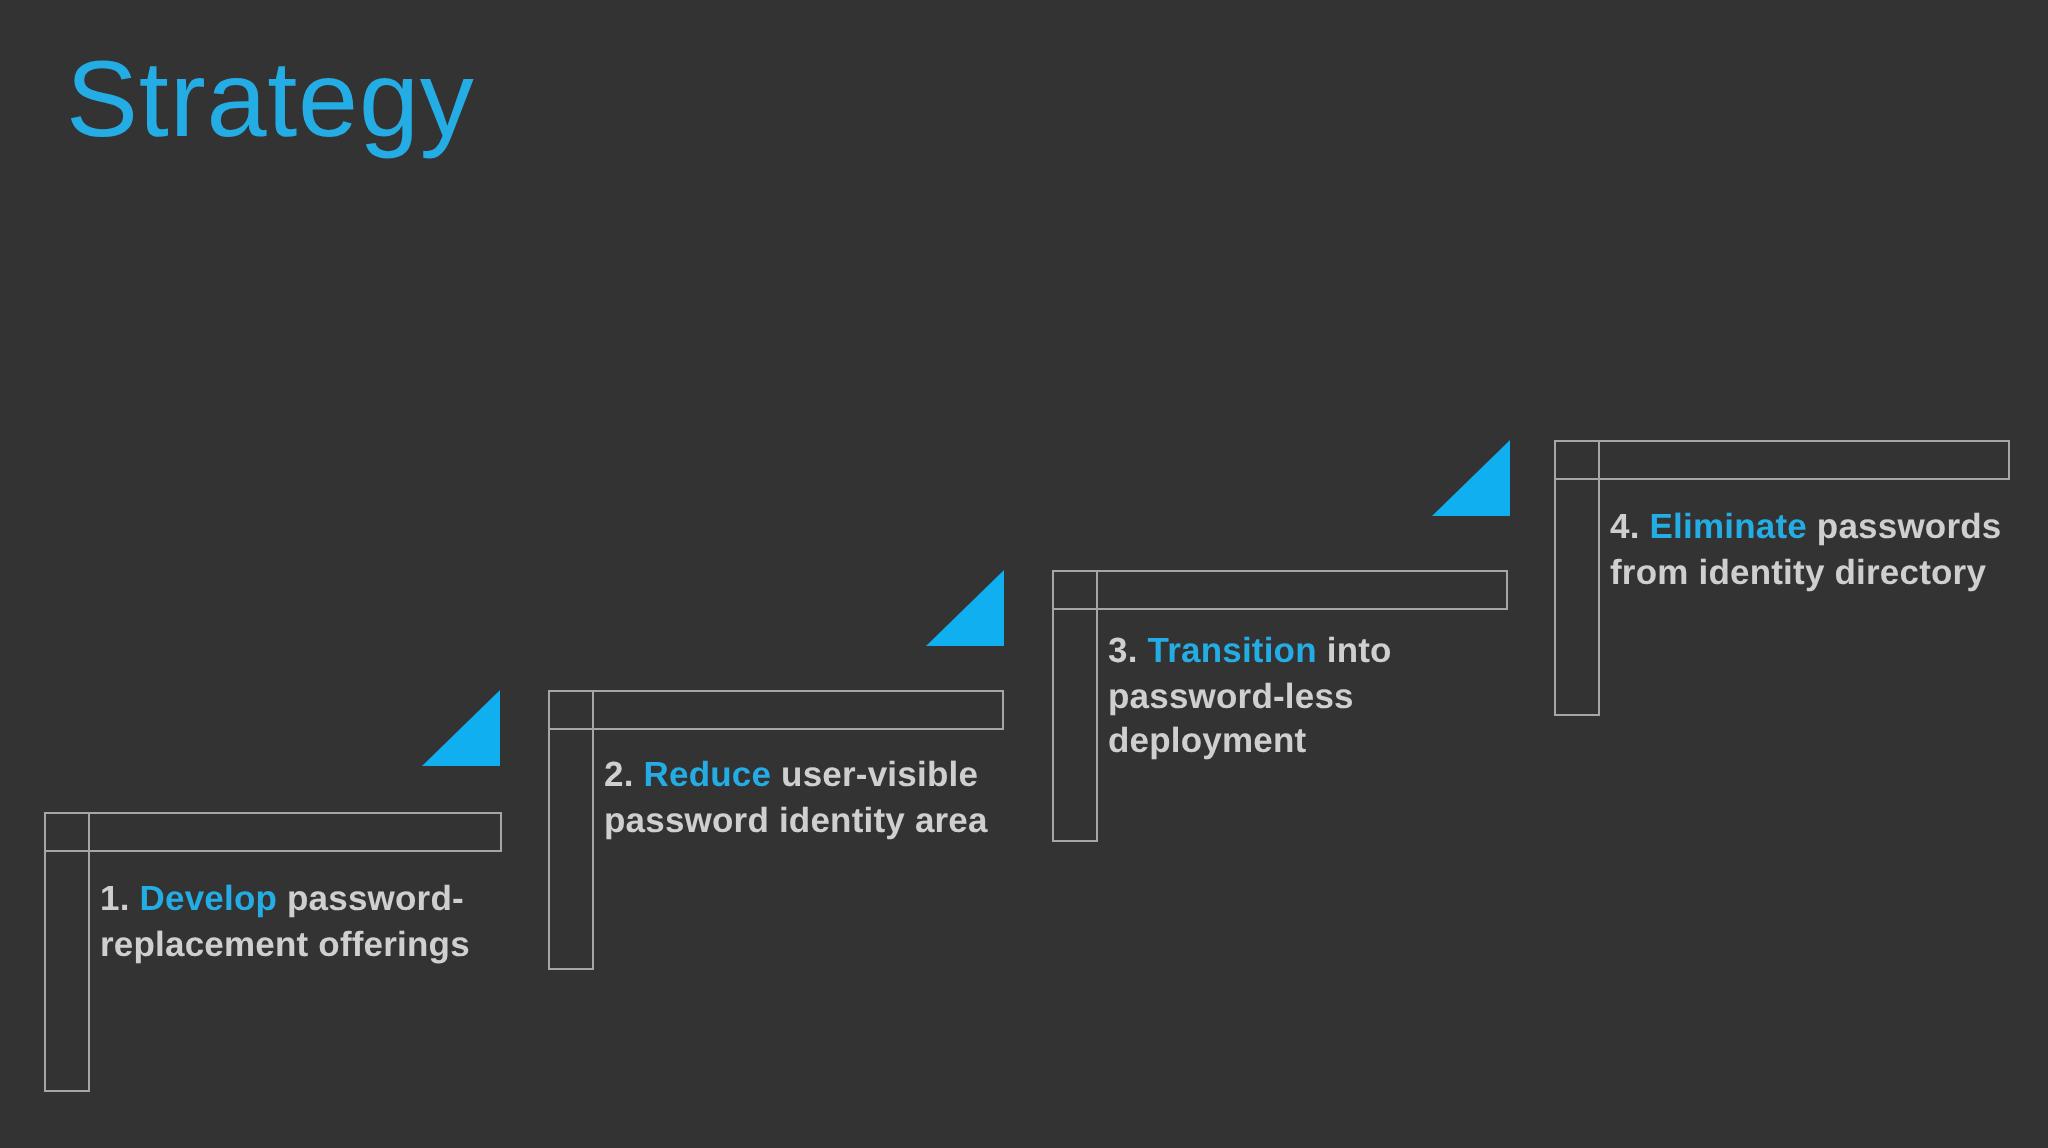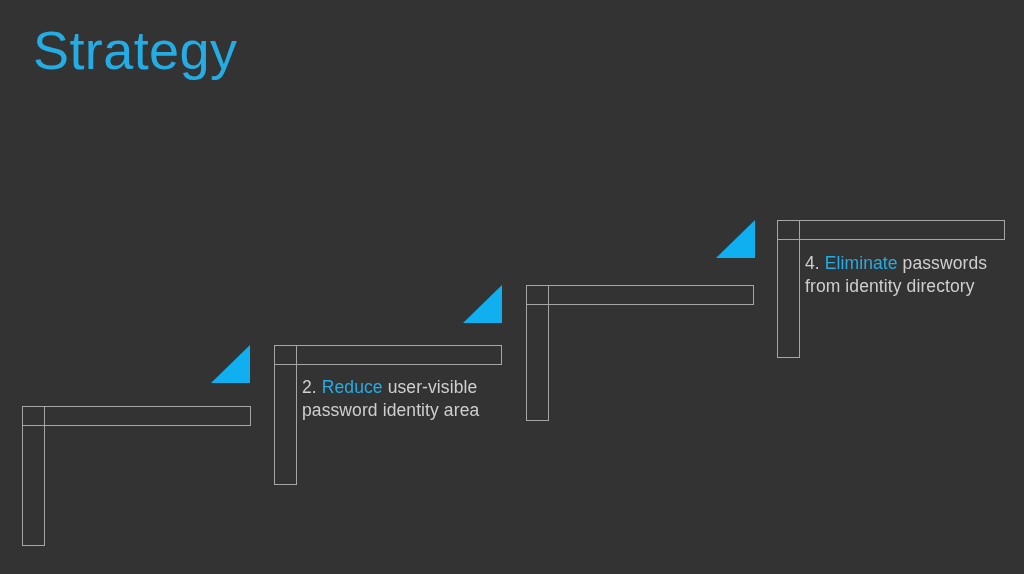--- a/index.html
+++ b/index.html
@@ -75,21 +75,21 @@
     position: absolute;
     width: 0;
     height: 0;
   }
 
   
   .step-text {
     position: absolute;
     color: #cfcfcf;
     font-size: 17.5px;
-    font-weight: 400;
+    font-weight: 700;
     line-height: 22.5px;
     letter-spacing: 0.1px;
   }
   .step-num {
     color: #cfcfcf;
   }
   .step-kw {
     color: #24ade4;
   }
   .step-rest {
@@ -104,20 +104,23 @@
   <div id="slide-title">Strategy</div>
 
   <div class="step" style="left:22px; top:406px; width:229px; height:140px;">
     <div class="step-topbar" style="width:229px;"></div>
     <div class="step-leftbar" style="height:140px;"></div>
     <div class="step-corner-mask"></div>
   </div>
   <div class="step-triangle" style="left:211px; top:345px;
               border-left:39px solid transparent;
               border-bottom:38px solid #10aff0;"></div>
+  <div class="step-text" style="left:50px; top:438px; width:190px;">
+    <span class="step-num">1.</span><span> </span><span class="step-kw">Develop</span><span class="step-rest"> password-replacement offerings</span>
+  </div>
 
   <div class="step" style="left:274px; top:345px; width:228px; height:140px;">
     <div class="step-topbar" style="width:228px;"></div>
     <div class="step-leftbar" style="height:140px;"></div>
     <div class="step-corner-mask"></div>
   </div>
   <div class="step-triangle" style="left:463px; top:285px;
               border-left:39px solid transparent;
               border-bottom:38px solid #10aff0;"></div>
   <div class="step-text" style="left:302px; top:376px; width:200px;">
@@ -125,20 +128,23 @@
   </div>
 
   <div class="step" style="left:526px; top:285px; width:228px; height:136px;">
     <div class="step-topbar" style="width:228px;"></div>
     <div class="step-leftbar" style="height:136px;"></div>
     <div class="step-corner-mask"></div>
   </div>
   <div class="step-triangle" style="left:716px; top:220px;
               border-left:39px solid transparent;
               border-bottom:38px solid #10aff0;"></div>
+  <div class="step-text" style="left:554px; top:314px; width:215px;">
+    <span class="step-num">3.</span><span> </span><span class="step-kw">Transition</span><span class="step-rest"> into password-less deployment</span>
+  </div>
 
   <div class="step" style="left:777px; top:220px; width:228px; height:138px;">
     <div class="step-topbar" style="width:228px;"></div>
     <div class="step-leftbar" style="height:138px;"></div>
     <div class="step-corner-mask"></div>
   </div>
   <div class="step-text" style="left:805px; top:252px; width:200px;">
     <span class="step-num">4.</span><span> </span><span class="step-kw">Eliminate</span><span class="step-rest"> passwords from identity directory</span>
   </div>
 

